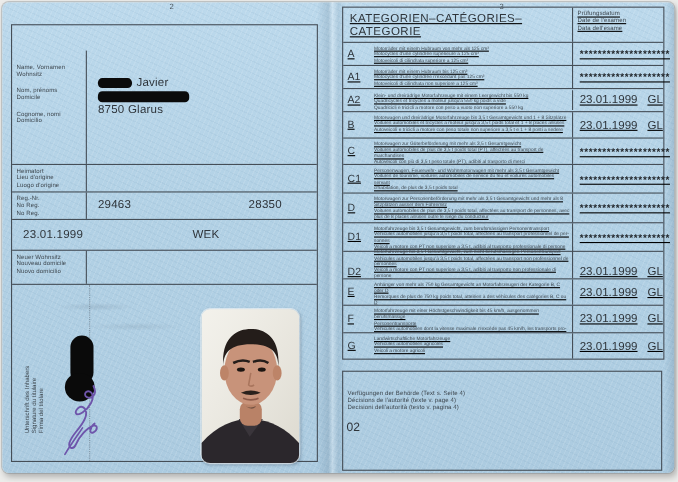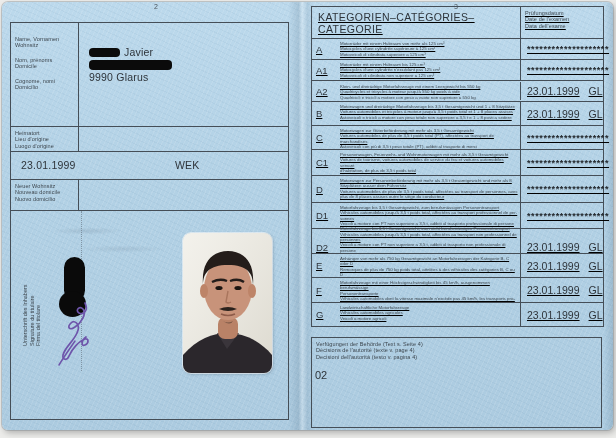--- a/index.html
+++ b/index.html
@@ -23,21 +23,21 @@
     background:linear-gradient(90deg, rgba(70,100,125,0) 0%, rgba(70,100,125,.18) 40%, rgba(255,255,255,.25) 55%, rgba(70,100,125,.12) 75%, rgba(70,100,125,0) 100%);
   }
   .edge-r{position:absolute;right:0;top:0;width:9px;height:100%;
     background:linear-gradient(90deg, rgba(70,100,125,0), rgba(70,100,125,.20));border-radius:0 6px 6px 0;}
   .pagenum{position:absolute;top:1px;font-size:7px;color:#4c565e;}
   .pn-left{left:152px;} .pn-right{left:452px;}
 
   
   .ltable{
     position:absolute;left:8px;top:20px;width:277px;height:396px;
-    border:1px solid #454e57;display:flex;flex-direction:column;
+    border:1px solid #454e57;display:flex;flex-direction:column;justify-content:flex-end;
   }
   .lrow{display:flex;border-bottom:1px solid #454e57;position:relative;}
   .lrow:last-child{border-bottom:none;}
   .lcell-label{width:68px;border-right:1px solid #454e57;position:relative;padding:3px 2px 0 4px;box-sizing:border-box;}
   .lcell-value{flex:1;position:relative;box-sizing:border-box;}
   .tiny{font-size:5.5px;line-height:6.4px;color:#3d464e;letter-spacing:.1px;}
   .lbl-group{margin-bottom:8px;}
   .val{font-size:10.5px;color:#2e343a;font-weight:500;letter-spacing:.2px;}
   .redact{background:#0b0b0b;border-radius:4px;display:inline-block;vertical-align:middle;}
   .nv-line{position:absolute;left:10px;display:flex;align-items:center;gap:4px;}
@@ -79,21 +79,21 @@
   .cat-row:last-child{border-bottom:none;}
   .cat-code{width:20px;font-size:9.5px;color:#2e343a;display:flex;align-items:center;padding-left:4px;}
   .cat-desc{flex:1;border-right:1px solid #454e57;padding:2px 2px 0 4px;
     font-size:4.4px;line-height:1.22;color:#3d464e;overflow:hidden;}
   .cat-val{width:82px;display:flex;align-items:center;padding-left:6px;box-sizing:border-box;
     font-size:10.5px;color:#2e343a;font-weight:500;}
   .cat-val.stars span:first-child{font-size:9px;font-weight:700;letter-spacing:.6px;color:#23282d;}
   .cat-val .suffix{margin-left:9px;}
   .decisions{
     position:absolute;left:309px;top:335px;width:291px;height:91px;
-    border:1px solid #454e57;box-sizing:border-box;padding:3px 0 0 4px;
+    border:1px solid #454e57;box-sizing:border-box;padding:17px 0 0 4px;
   }
   .dec-note{font-size:11px;color:#2e343a;margin-top:9px;margin-left:-1px;}
 </style>
 </head>
 <body>
 
 <div class="doc">
   <div class="fold"></div>
   <div class="edge-r"></div>
   <div class="pagenum pn-left">2</div>
@@ -118,34 +118,45 @@
       </div>
       <div class="lcell-value">
         <div class="nv-line" style="top:23px">
           <span class="redact" style="width:31px;height:9px"></span>
           <span class="val">Javier</span>
         </div>
         <div class="nv-line" style="top:37px">
           <span class="redact" style="width:83px;height:10px"></span>
         </div>
         <div class="nv-line" style="top:48px">
-          <span class="val">9990 Glarus</span>
+          <span class="val">8750 Glarus</span>
         </div>
       </div>
     </div>
 
 
     <div class="lrow" style="height:24px">
       <div class="lcell-label tiny">
         <div>Heimatort</div>
         <div>Lieu d'origine</div>
         <div>Luogo d'origine</div>
       </div>
     </div>
 
+    <div class="lrow" style="height:24px">
+      <div class="lcell-label tiny">
+        <div>Reg.-Nr.</div>
+        <div>No Reg.</div>
+        <div>No Reg.</div>
+      </div>
+      <div class="lcell-value">
+        <span class="val" style="position:absolute;left:10px;top:5px">29463</span>
+        <span class="val" style="position:absolute;left:147px;top:5px">28350</span>
+      </div>
+    </div>
 
     <div class="lrow" style="height:27px">
       <div class="lcell-value">
         <span class="val" style="position:absolute;left:10px;top:7px">23.01.1999</span>
         <span class="val" style="position:absolute;left:164px;top:7px">WEK</span>
       </div>
     </div>
 
     <div class="lrow" style="height:30px">
       <div class="lcell-label tiny">

